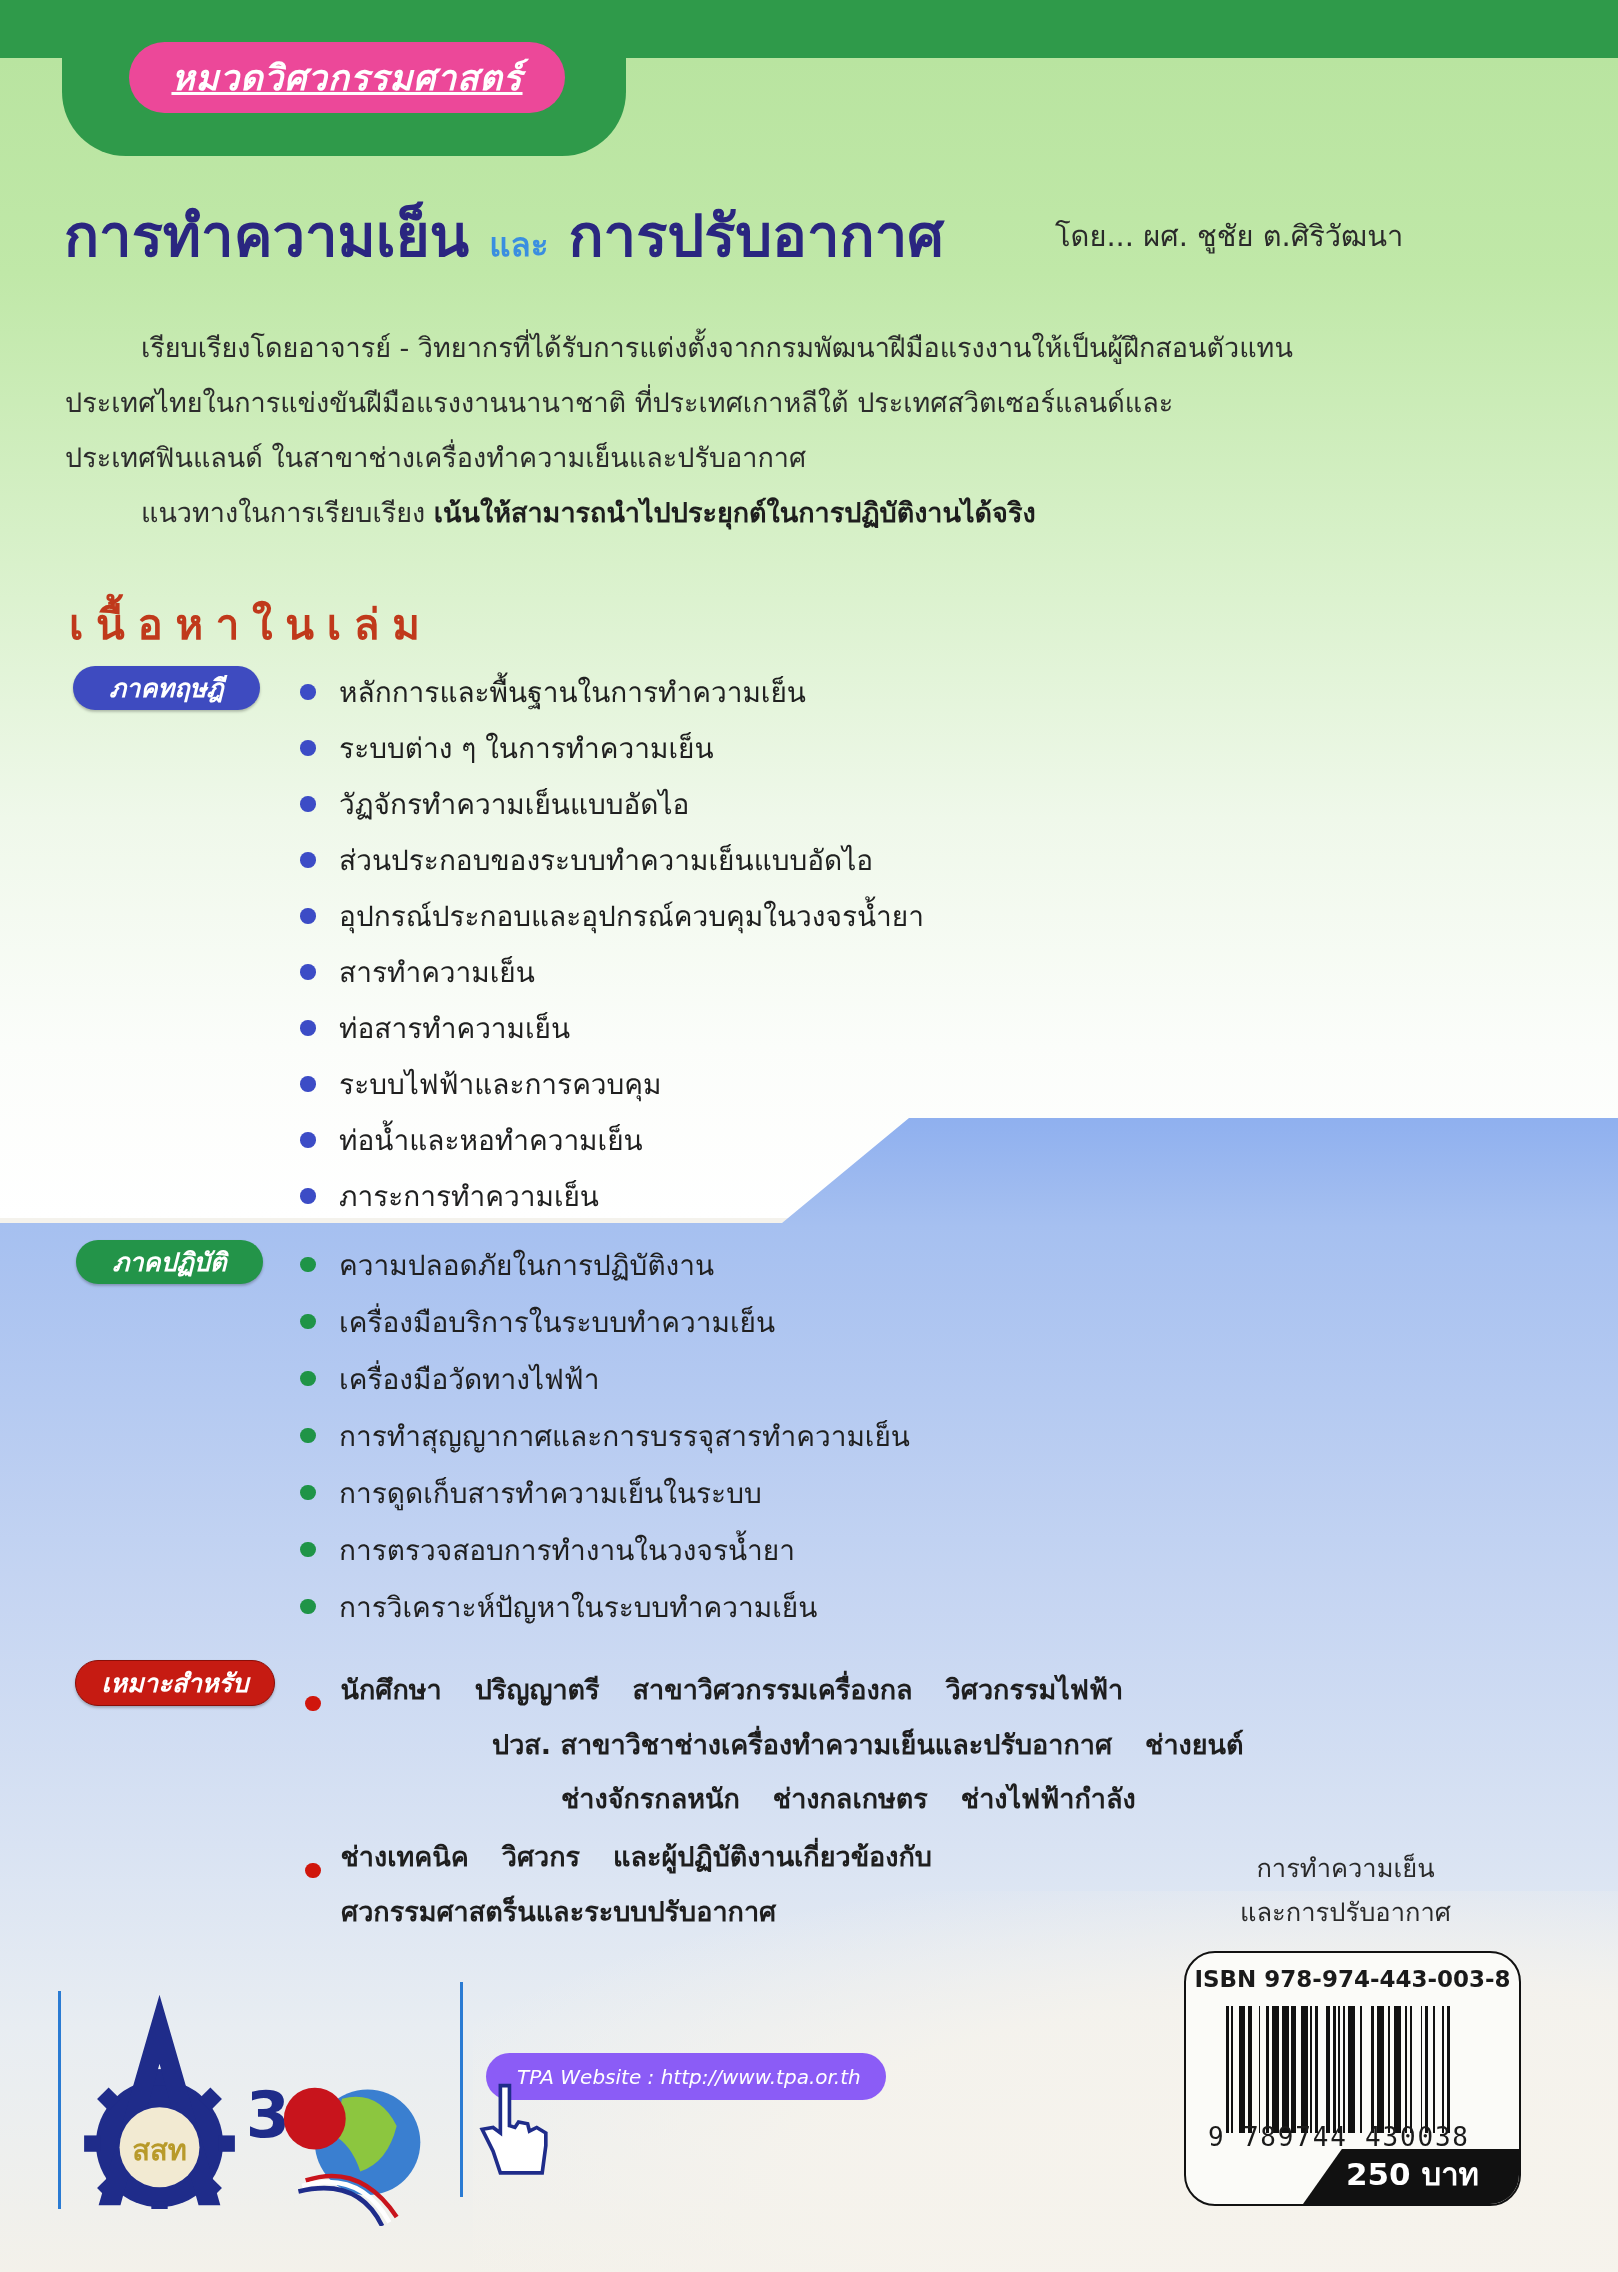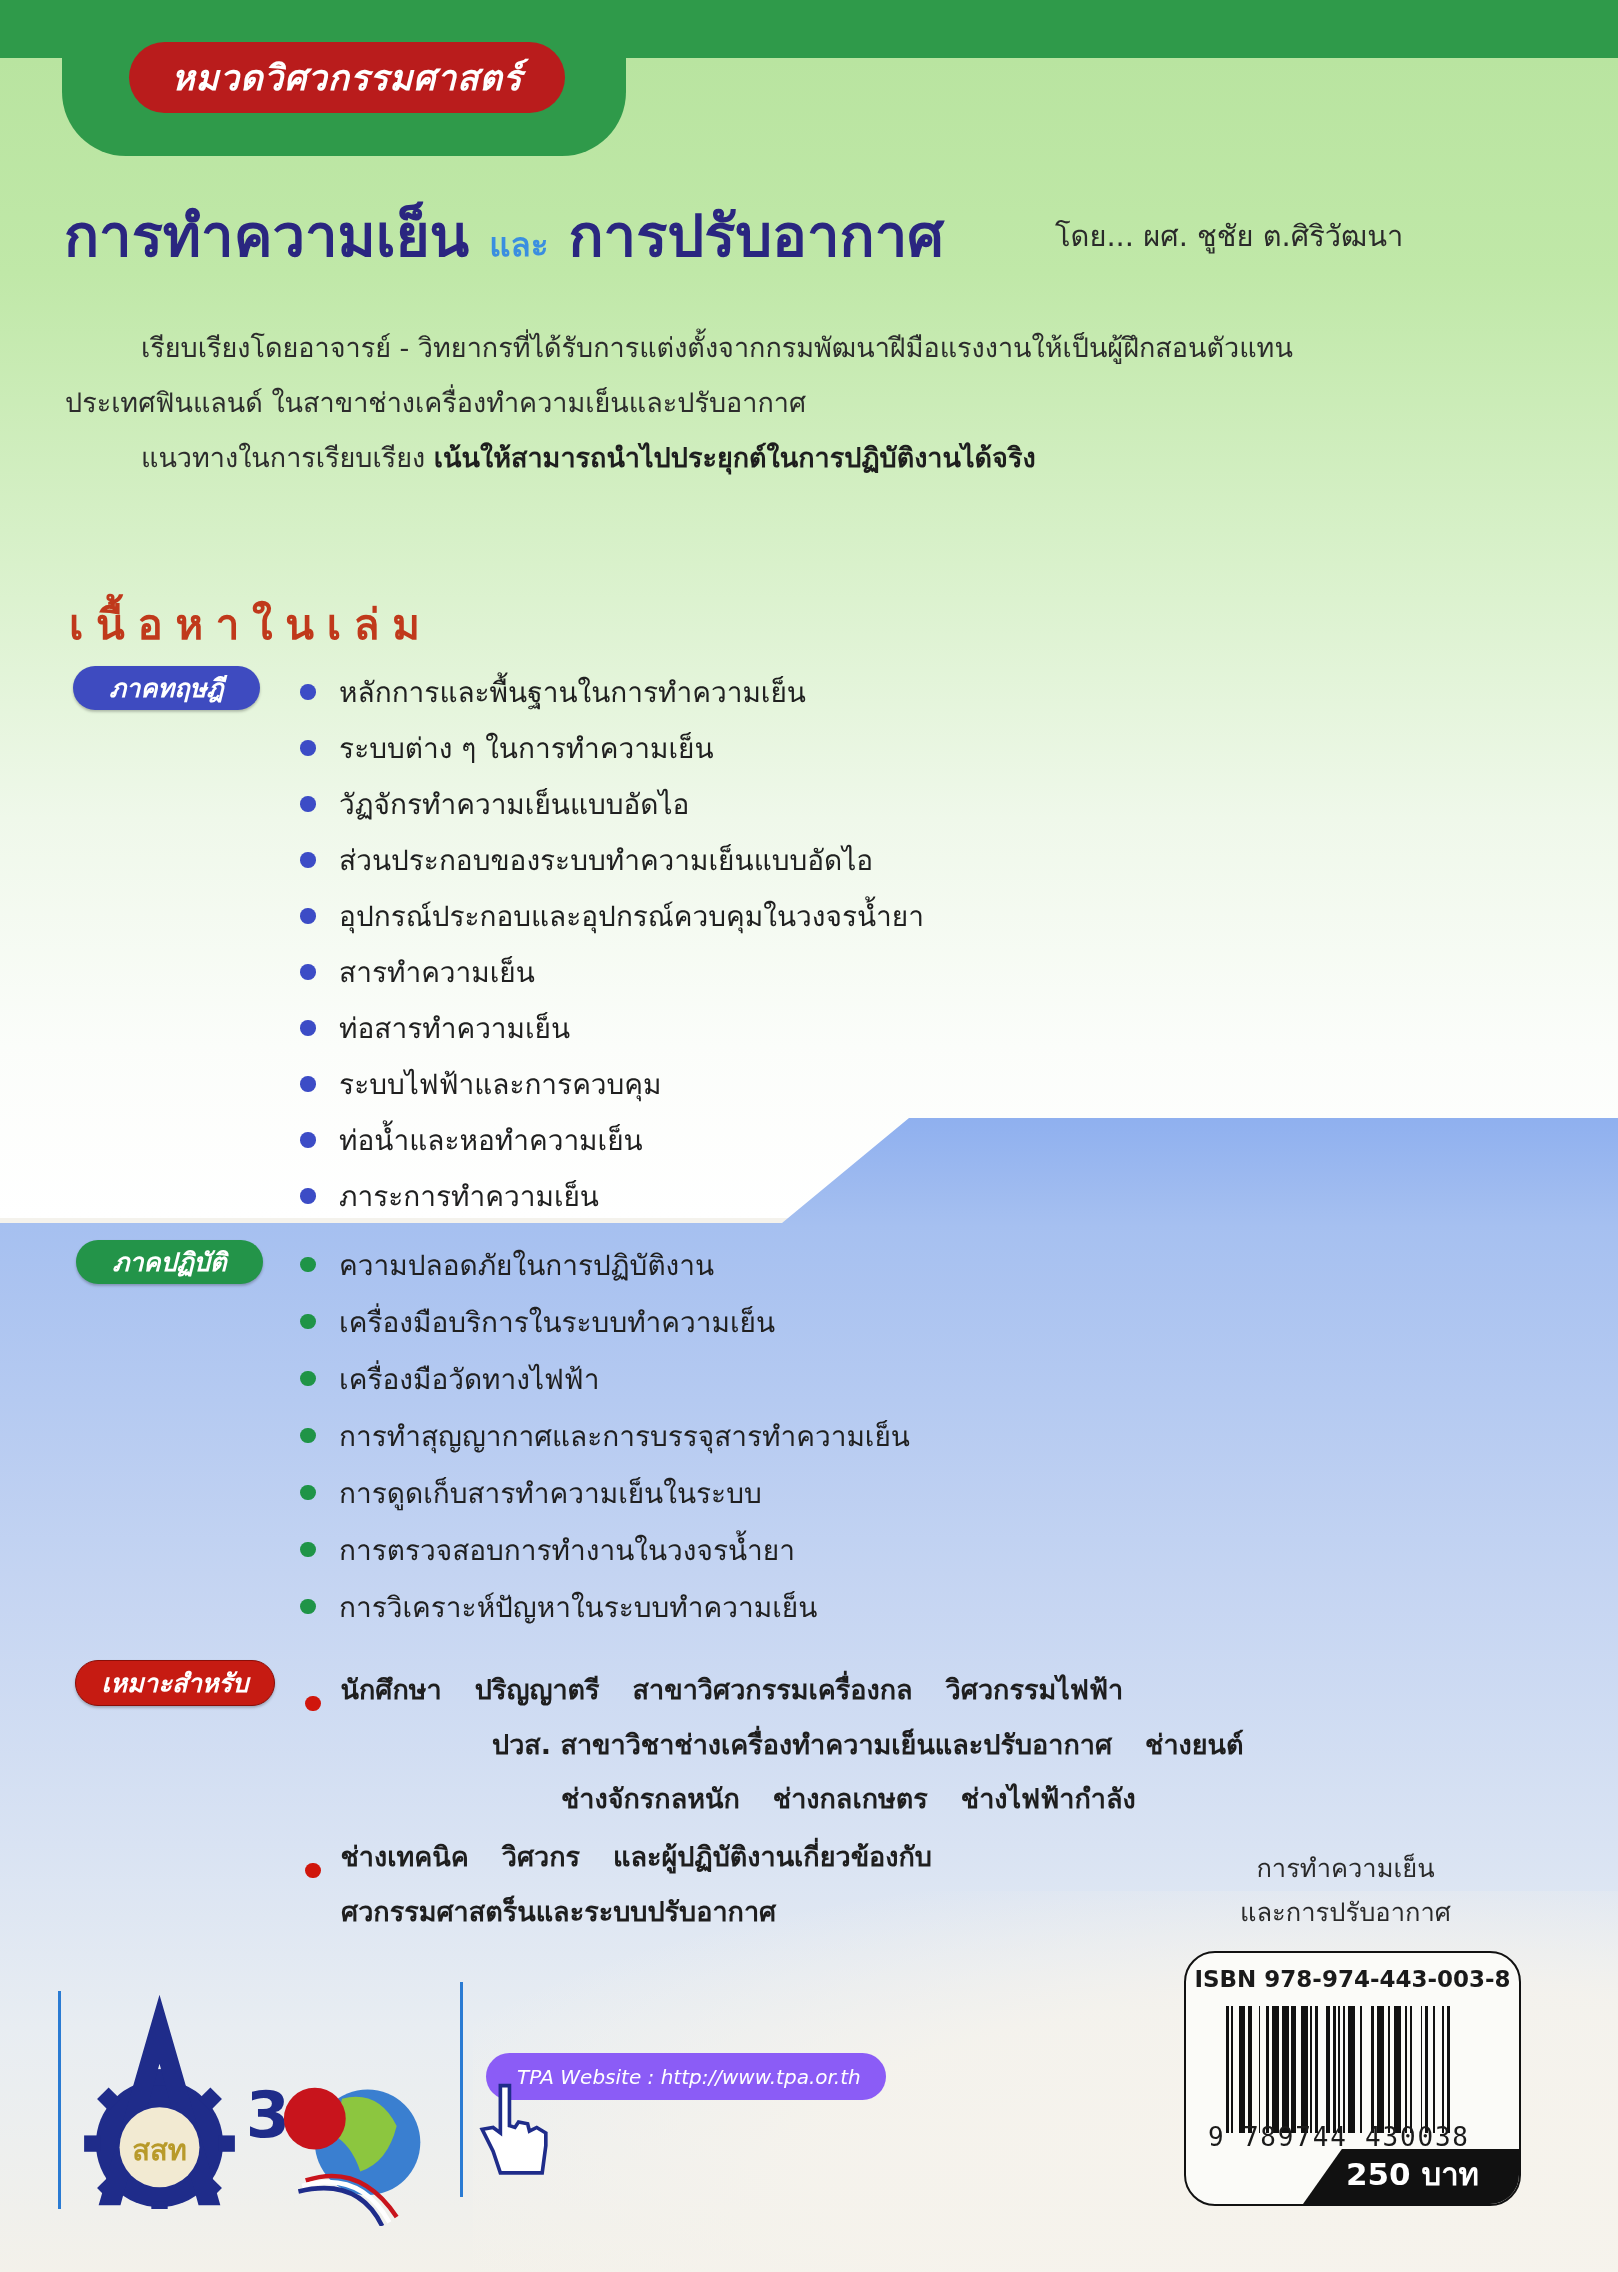--- a/index.html
+++ b/index.html
@@ -27,23 +27,23 @@
     clip-path:polygon(909px 0,1618px 0,1618px 1155px,0 1155px,0 105px,782px 105px);
   }
   .bg-fade-br {
     position:absolute; left:473px; top:1891px; width:1146px; height:382px;
     background:radial-gradient(ellipse at 80% 70%, rgba(246,243,236,1) 0%, rgba(246,243,236,0.85) 45%, rgba(246,243,236,0) 80%);
   }
 
   
   .category-pill {
     position:absolute; left:129px; top:42px; width:436px; height:71px;
-    background:#b91c1c; border-radius:36px;
+    background:#ec4899; border-radius:36px;
     display:flex; align-items:center; justify-content:center;
-    color:#fff; font-size:35px; font-weight:bold; font-style:italic; letter-spacing:0.9px;
+    color:#fff; font-size:35px; font-weight:bold; font-style:italic; letter-spacing:0.9px;text-decoration:underline;
   }
   .title-row { position:absolute; left:64px; top:189px; display:flex; align-items:baseline; white-space:nowrap; }
   .title-main { color:#2a2680; font-family:"DejaVu Serif","Liberation Serif",serif; font-size:58px; font-weight:bold; }
   .title-and { color:#3a8ee0; font-size:33px; font-weight:bold; margin:0 20px; }
   .author { position:absolute; left:1055px; top:213px; font-size:29px; color:#2a2a2a; white-space:nowrap; }
 
   
   .intro { position:absolute; left:65px; top:320px; width:1291px; font-size:27px; color:#2c2c2c; line-height:55px; }
   .intro p { margin:0; }
   .intro .indent { padding-left:76px; }
@@ -125,20 +125,21 @@
 
 <div class="title-row">
   <span class="title-main">การทำความเย็น</span>
   <span class="title-and">และ</span>
   <span class="title-main">การปรับอากาศ</span>
 </div>
 <div class="author">โดย... ผศ. ชูชัย ต.ศิริวัฒนา</div>
 
 <div class="intro">
   <p class="indent">เรียบเรียงโดยอาจารย์ - วิทยากรที่ได้รับการแต่งตั้งจากกรมพัฒนาฝีมือแรงงานให้เป็นผู้ฝึกสอนตัวแทน</p>
+  <p>ประเทศไทยในการแข่งขันฝีมือแรงงานนานาชาติ   ที่ประเทศเกาหลีใต้   ประเทศสวิตเซอร์แลนด์และ</p>
   <p>ประเทศฟินแลนด์ ในสาขาช่างเครื่องทำความเย็นและปรับอากาศ</p>
   <p class="indent">
     <span>แนวทางในการเรียบเรียง</span>
     <b>เน้นให้สามารถนำไปประยุกต์ในการปฏิบัติงานได้จริง</b>
   </p>
 </div>
 
 <div class="contents-heading">เนื้อหาในเล่ม</div>
 
 <div class="section-badge badge-theory">ภาคทฤษฎี</div>

